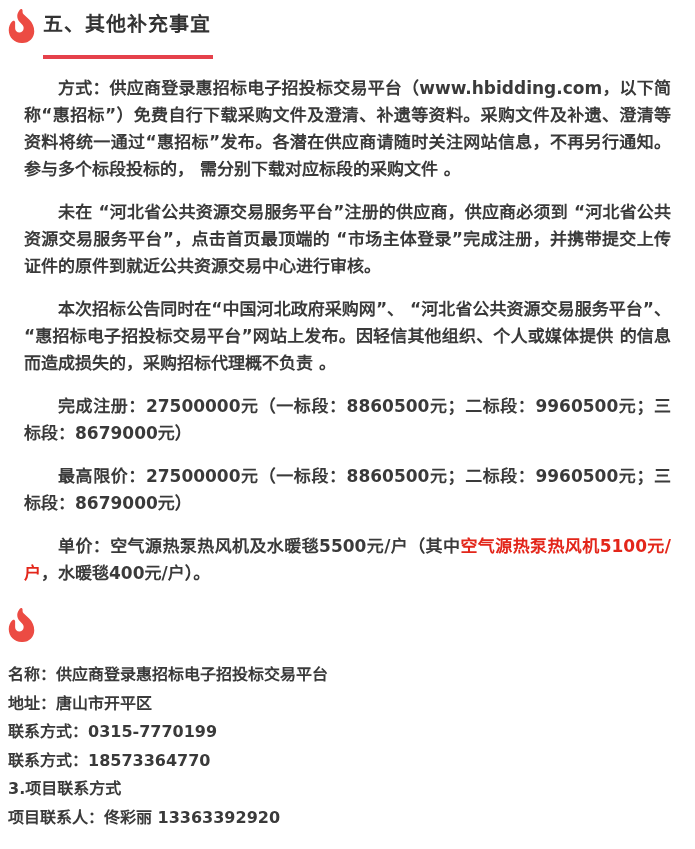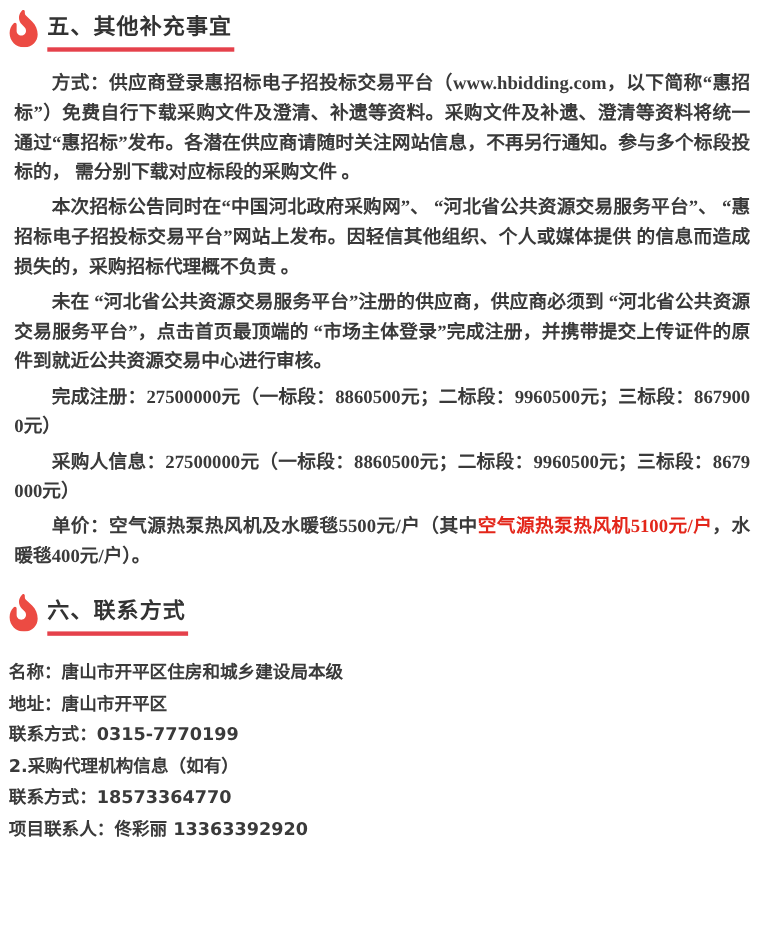--- a/index.html
+++ b/index.html
@@ -30,35 +30,34 @@
     width:27px;
     height:34px;
     flex:none;
     margin-top:1px;
   }
   .section-title{
     font-size:20px;
     line-height:1.15;
     color:var(--title);
     letter-spacing:1px;
-    padding:5px 2px 7px 0;
+    padding:5px 2px 19px 0;
     border-bottom:4px solid var(--underline);
   }
 
   .body-block{
     font-size:17px;
     line-height:27px;
     text-align:justify;
     word-break:break-all;
     margin:0 0 20px 0;
   }
   .body-block p{
-    margin:5px;
+    margin:16px;
     text-indent:2em;
-    font-family:Liberation Serif, serif;
   }
   .highlight{color:var(--highlight);}
 
   .contact-block{
     font-size:16px;
     line-height:28.5px;
     margin-top:19px;
   }
   .contact-line{word-break:break-all;}
 </style>
@@ -69,36 +68,35 @@
 
   <div class="section-header">
     <svg class="flame" viewBox="0 0 384 512" aria-hidden="true">
       <path fill="#ec4b43" d="M153.6 29.9l16-21.3C173.6 3.2 180 0 186.7 0C198.4 0 208 9.6 208 21.3V43.5c0 13.1 5.4 25.7 14.9 34.7L307.6 159C356.4 205.6 384 270.2 384 337.7C384 434 306 512 209.7 512H192C86 512 0 426 0 320v-3.8c0-48.8 19.4-95.6 53.9-130.1l3.5-3.5c4.2-4.2 10-6.6 16-6.6C85.9 176 96 186.1 96 198.6V288c0 35.3 28.7 64 64 64s64-28.7 64-64v-3.9c0-18-7.2-35.3-19.9-48l-38.6-38.6c-24-24-37.5-56.7-37.5-90.7c0-27.7 9-54.8 25.6-76.9z"></path>
     </svg>
     <div class="section-title">五、其他补充事宜</div>
   </div>
 
   <div class="body-block">
     <p>方式：供应商登录惠招标电子招投标交易平台（www.hbidding.com，以下简称“惠招标”）免费自行下载采购文件及澄清、补遗等资料。采购文件及补遗、澄清等资料将统一通过“惠招标”发布。各潜在供应商请随时关注网站信息，不再另行通知。参与多个标段投标的， 需分别下载对应标段的采购文件 。</p>
+    <p>未在 “河北省公共资源交易服务平台”注册的供应商，供应商必须到 “河北省公共资源交易服务平台”，点击首页最顶端的 “市场主体登录”完成注册，并携带提交上传证件的原件到就近公共资源交易中心进行审核。</p>
     <p>本次招标公告同时在“中国河北政府采购网”、 “河北省公共资源交易服务平台”、 “惠招标电子招投标交易平台”网站上发布。因轻信其他组织、个人或媒体提供 的信息而造成损失的，采购招标代理概不负责 。</p>
-    <p>未在 “河北省公共资源交易服务平台”注册的供应商，供应商必须到 “河北省公共资源交易服务平台”，点击首页最顶端的 “市场主体登录”完成注册，并携带提交上传证件的原件到就近公共资源交易中心进行审核。</p>
     <p>完成注册：27500000元（一标段：8860500元；二标段：9960500元；三标段：8679000元）</p>
-    <p>采购人信息：27500000元（一标段：8860500元；二标段：9960500元；三标段：8679000元）</p>
+    <p>最高限价：27500000元（一标段：8860500元；二标段：9960500元；三标段：8679000元）</p>
     <p><span>单价：空气源热泵热风机及水暖毯5500元/户（其中</span><span class="highlight">空气源热泵热风机5100元/户</span><span>，水暖毯400元/户）。</span></p>
   </div>
 
   <div class="section-header">
     <svg class="flame" viewBox="0 0 384 512" aria-hidden="true">
       <path fill="#ec4b43" d="M153.6 29.9l16-21.3C173.6 3.2 180 0 186.7 0C198.4 0 208 9.6 208 21.3V43.5c0 13.1 5.4 25.7 14.9 34.7L307.6 159C356.4 205.6 384 270.2 384 337.7C384 434 306 512 209.7 512H192C86 512 0 426 0 320v-3.8c0-48.8 19.4-95.6 53.9-130.1l3.5-3.5c4.2-4.2 10-6.6 16-6.6C85.9 176 96 186.1 96 198.6V288c0 35.3 28.7 64 64 64s64-28.7 64-64v-3.9c0-18-7.2-35.3-19.9-48l-38.6-38.6c-24-24-37.5-56.7-37.5-90.7c0-27.7 9-54.8 25.6-76.9z"></path>
     </svg>
-    <div class="section-title">六、联系方式</div>
   </div>
 
   <div class="contact-block">
-    <div class="contact-line">名称：唐山市开平区住房和城乡建设局本级</div>
+    <div class="contact-line">名称：供应商登录惠招标电子招投标交易平台</div>
     <div class="contact-line">地址：唐山市开平区</div>
     <div class="contact-line">联系方式：0315-7770199</div>
-    <div class="contact-line">2.采购代理机构信息（如有）</div>
     <div class="contact-line">联系方式：18573364770</div>
+    <div class="contact-line">3.项目联系方式</div>
     <div class="contact-line">项目联系人：佟彩丽 13363392920</div>
   </div>
 
 </div>
 
 </body></html>

